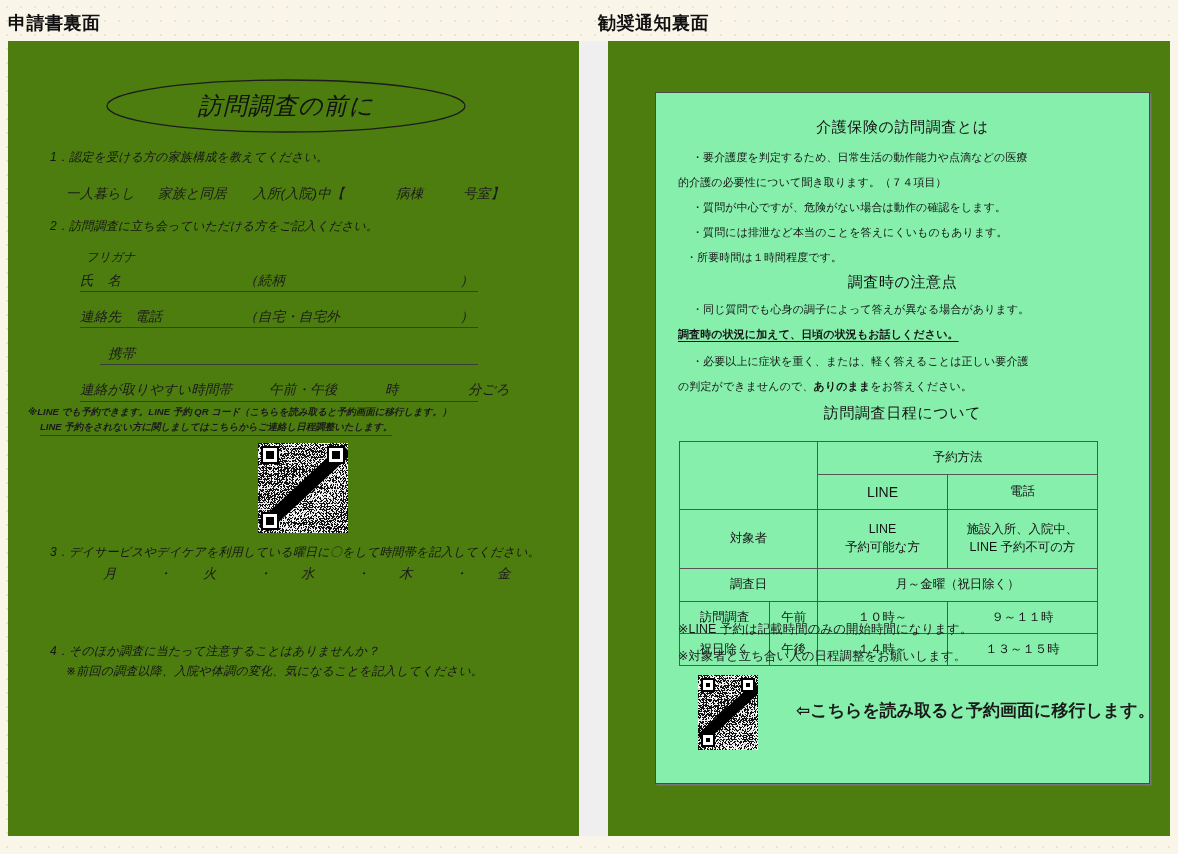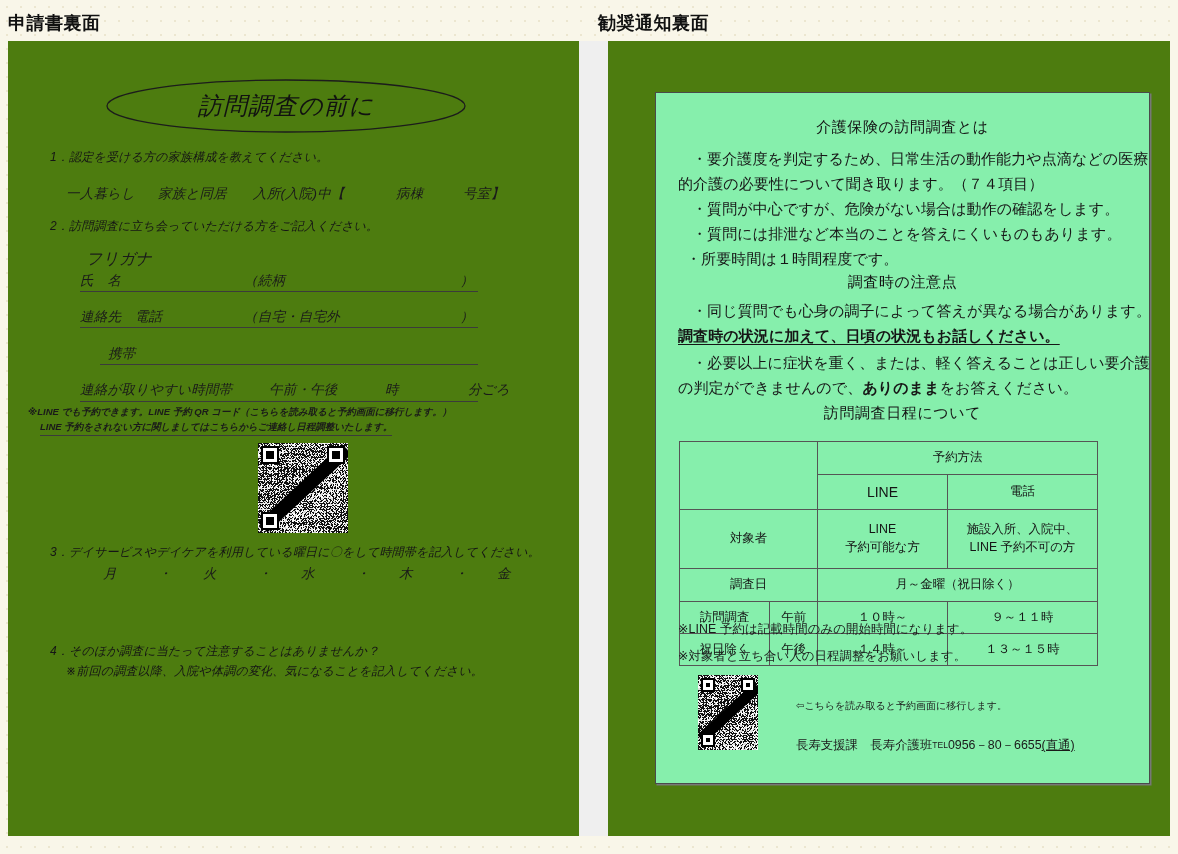--- a/index.html
+++ b/index.html
@@ -66,21 +66,21 @@
     letter-spacing: 1px;
     color: #111;
   }
 
   .l-q {
     font-size: 12px;
     letter-spacing: 0.2px;
     color: #151515;
   }
   .l-sub { font-size: 13.5px; letter-spacing: 0.2px; }
-  .l-small { font-size: 16px; letter-spacing: 0.1px; }
+  .l-small { font-size: 12px; letter-spacing: 0.1px; }
   .l-tiny  { font-size: 9.5px;  letter-spacing: 0px; }
 
   .rule {
     position: absolute;
     border-bottom: 1px solid #3b3b3b;
   }
 
   
   .qr {
     position: absolute;
@@ -132,21 +132,21 @@
   .r-abs { position: absolute; white-space: nowrap; }
   .r-center-title {
     position: absolute;
     left: 0; width: 100%;
     text-align: center;
     font-size: 15px;
     letter-spacing: 0.6px;
     color: #141414;
   }
   .r-line {
-    font-size: 15px;
+    font-size: 11px;
     letter-spacing: 0.1px;
     color: #161616;
   }
   .u-line { text-decoration: underline; text-underline-offset: 3px; font-weight: bold; }
   .b-only { font-weight: bold; }
 
   
   .sched-table {
     position: absolute;
     left: 23px; top: 348px;
@@ -159,21 +159,21 @@
     border: 1px solid #555;
     text-align: center;
     vertical-align: middle;
     padding: 3px 2px;
     line-height: 1.45;
   }
   .blank-corner { border-top: 1px solid #555 !important; }
 
   .foot-note { font-size: 12.4px; letter-spacing: 0.1px; }
 
-  .arrow-note { font-size: 10px; }
+  .arrow-note { font-size: 17px; font-weight: bold; }
   .tel-note  { font-size: 12.4px; }
   .tel-small { font-size: 8.5px; vertical-align: 1px; letter-spacing: 0; }
 </style>
 </head>
 <body>
 
 <div class="stage">
 
   <div class="doc-heading" id="heading-left">申請書裏面</div>
   <div class="doc-heading" id="heading-right">勧奨通知裏面</div>
@@ -313,19 +313,16 @@
     <div class="r-abs foot-note" style="left:22px; top:555px;">※対象者と立ち合い人の日程調整をお願いします。</div>
 
     <div class="qr" style="left:42px; top:582px; width:60px; height:75px;">
       <span class="fp tl" style="width:10px;height:10px;"></span>
       <span class="fp tr" style="width:10px;height:10px;"></span>
       <span class="fp bl" style="width:10px;height:10px;"></span>
     </div>
 
     <div class="r-abs arrow-note" style="left:140px; top:606px;">⇦こちらを読み取ると予約画面に移行します。</div>
 
-    <div class="r-abs tel-note" style="left:140px; top:644px;">
-      <span>長寿支援課　長寿介護班</span><span class="tel-small">TEL</span><span>0956－80－6655</span><span style="text-decoration:underline;">(直通)</span>
-    </div>
 
   </div>
 
 </div>
 
 </body></html>

